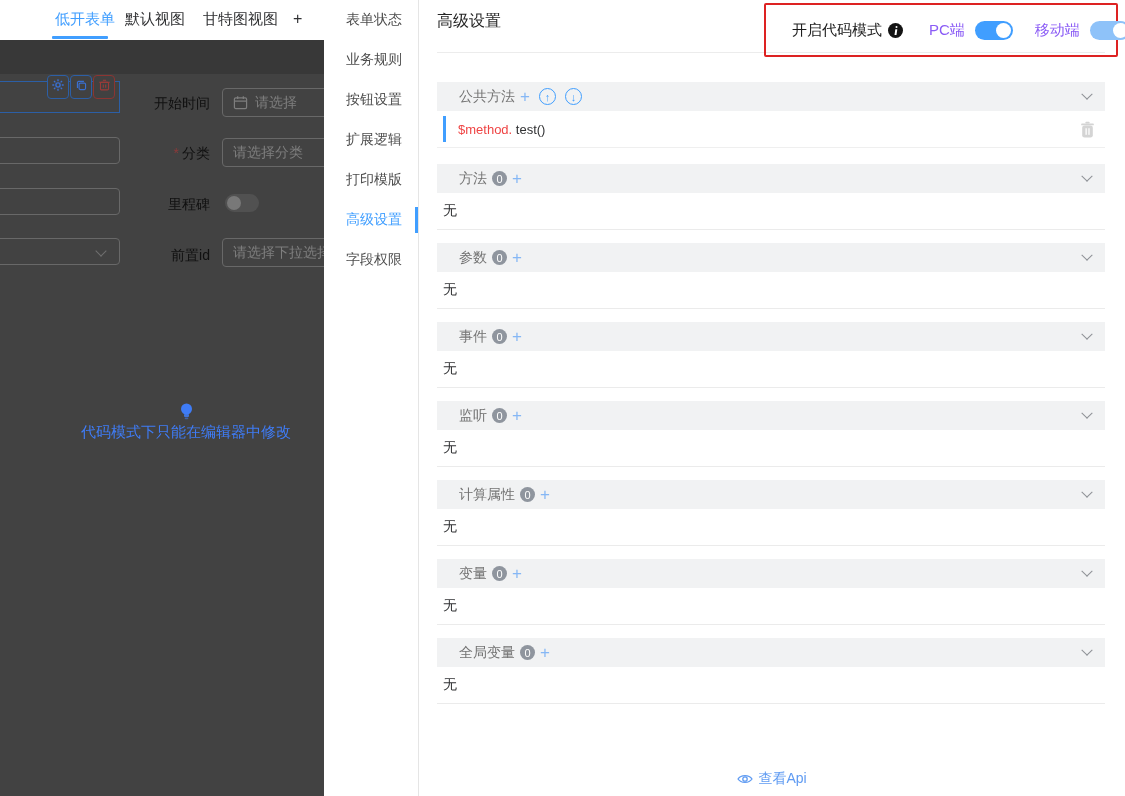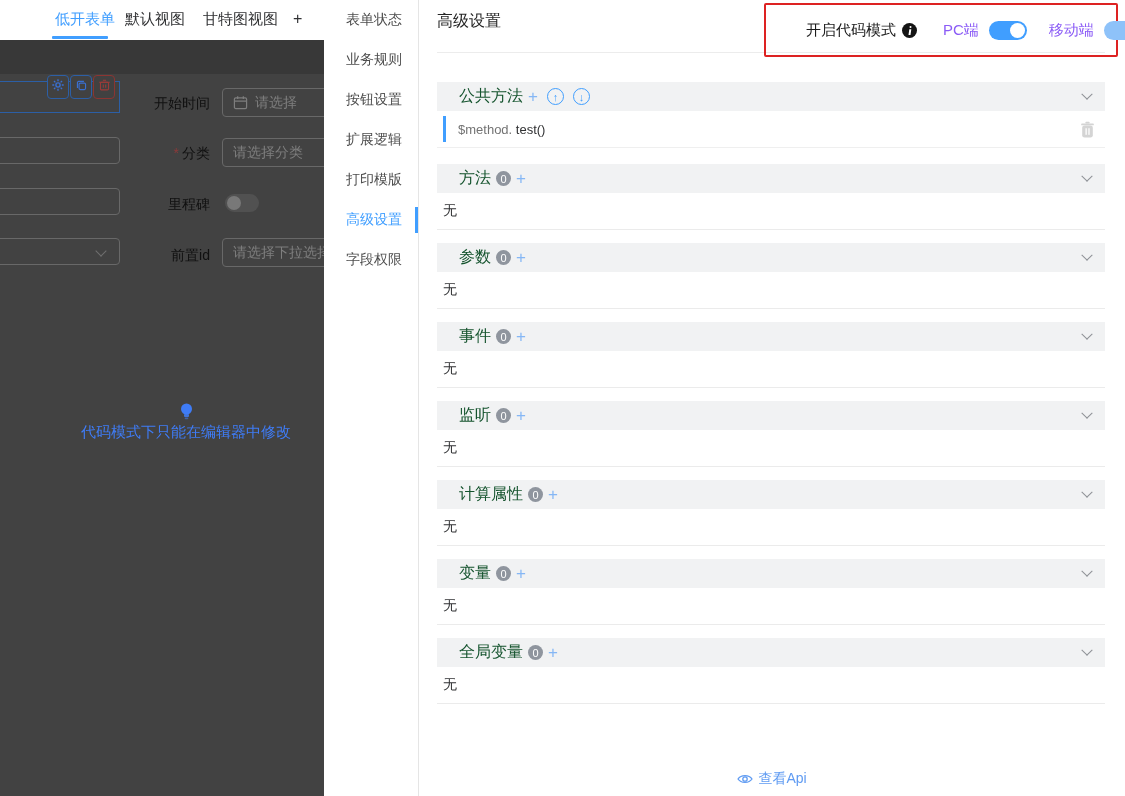--- a/index.html
+++ b/index.html
@@ -37,40 +37,40 @@
   .drawer-menu { position:absolute; left:324px; top:0; width:95px; height:796px; background:#fff; border-right:1px solid #e5e5e5; }
   .menu-item { position:relative; height:40px; display:flex; align-items:center; padding-left:22px; font-size:14px; color:#4d4d4d; cursor:pointer; white-space:nowrap; }
   .menu-item.active { color:#409eff; }
   .menu-item.active .ind { position:absolute; right:0; top:7px; width:3px; height:26px; background:#409eff; }
 
   
   .drawer-content { position:absolute; left:419px; top:0; width:706px; height:796px; background:#fff; }
   .panel-title { position:absolute; left:18px; top:11px; font-size:16px; font-weight:500; color:#262626; }
   .title-divider { position:absolute; left:18px; top:52px; width:668px; height:1px; background:#ececec; }
 
-  .annotation-box { position:absolute; left:345px; top:3px; width:354px; height:54px; border:2px solid #dd2222; border-radius:2px; z-index:5; display:flex; align-items:center; padding-left:40px; overflow:visible; }
+  .annotation-box { position:absolute; left:345px; top:3px; width:354px; height:54px; border:2px solid #dd2222; border-radius:2px; z-index:5; display:flex; align-items:center; padding-left:26px; overflow:visible; }
   .cm-label { font-size:15px; color:#1a1a1a; white-space:nowrap; }
   .cm-sub { font-size:15px; color:#8b5cf6; white-space:nowrap; }
   .info-ic { margin-left:6px; display:flex; }
   .sw-on { width:38px; height:19px; background:#409eff; flex:none; }
   .sw-on .knob { width:15px; height:15px; top:2px; right:2px; }
   .sw-on.light { background:#8ec2f9; width:40px; }
   .g1 { margin-left:26px; } .g2 { margin-left:10px; } .g3 { margin-left:22px; }
 
   .sections { position:absolute; left:18px; top:82px; width:668px; }
   .sec-header { height:29px; background:#f1f2f3; display:flex; align-items:center; padding:0 14px 0 22px; cursor:pointer; }
-  .sec-title { font-size:16px; color:#14532d; white-space:nowrap; }
+  .sec-title { font-size:14px; color:#737373; white-space:nowrap; }
   .badge { width:15px; height:15px; border-radius:50%; background:#8f959e; color:#fff; font-size:11px; display:flex; align-items:center; justify-content:center; margin-left:5px; }
   .plus { color:#85b7f5; font-size:17px; line-height:1; margin-left:5px; cursor:pointer; }
   .circ { width:17px; height:17px; border:1px solid #409eff; border-radius:50%; color:#409eff; font-size:11px; font-weight:bold; display:flex; align-items:center; justify-content:center; margin-left:9px; cursor:pointer; }
   .chev { width:8px; height:8px; border-right:1.5px solid #8e9196; border-bottom:1.5px solid #8e9196; transform:rotate(45deg) translate(-2px,-2px); margin-left:auto; cursor:pointer; }
   .pm-body { height:37px; border-bottom:1px solid #efefef; display:flex; align-items:center; }
   .code-bar { width:3px; height:26px; background:#409eff; margin-left:6px; flex:none; }
   .code-text { margin-left:12px; font-size:13px; white-space:nowrap; }
-  .code-prefix { color:#737373; }
+  .code-prefix { color:#ef4444; }
   .code-call { color:#303133; }
   .entry-trash { margin-left:auto; margin-right:10px; display:flex; cursor:pointer; }
   .sec { margin-top:16px; }
   .sec + .sec { margin-top:13px; }
   .sec-body { height:37px; border-bottom:1px solid #ebebeb; display:flex; align-items:center; padding-left:6px; font-size:14px; color:#303133; }
 
   .footer-link { position:absolute; left:0; top:770px; width:706px; display:flex; align-items:center; justify-content:center; gap:5px; color:#5f9bf2; font-size:14px; cursor:pointer; }
 </style>
 </head>
 <body>

